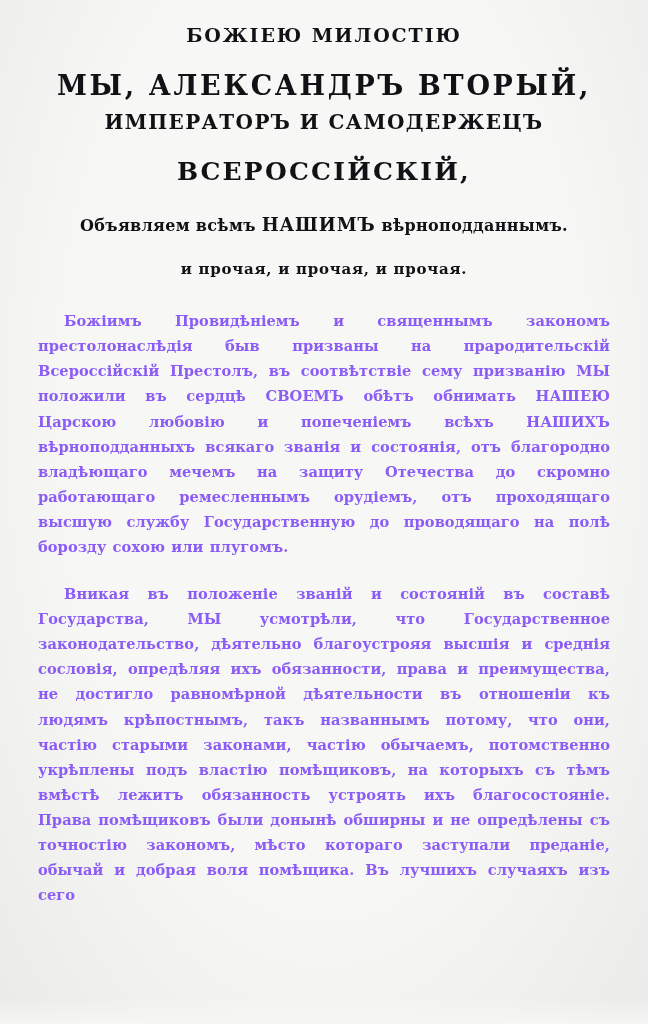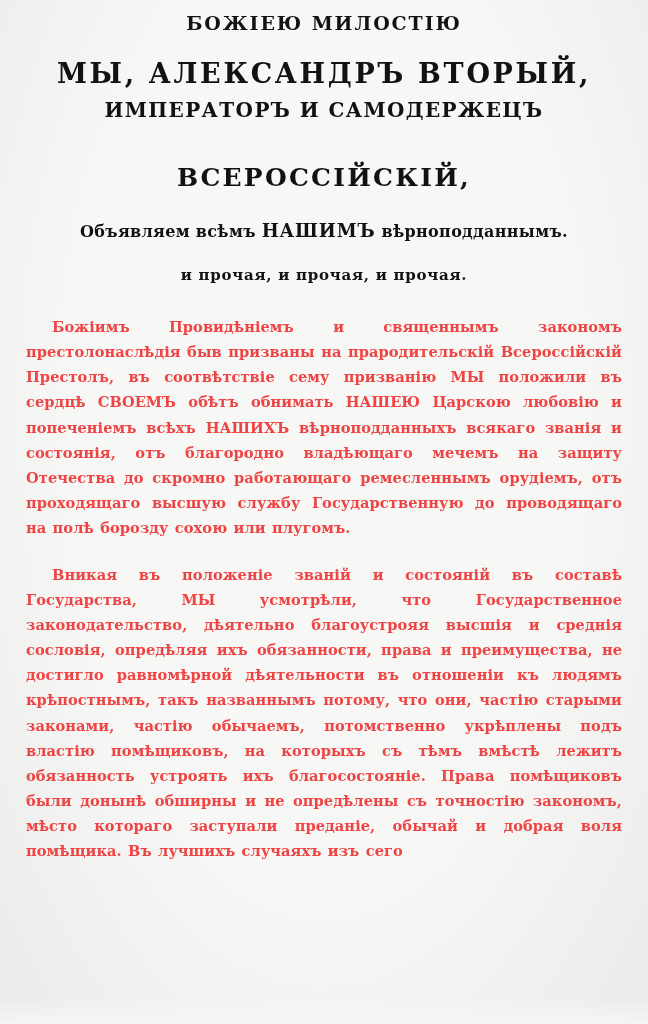--- a/index.html
+++ b/index.html
@@ -12,21 +12,21 @@
     height: 1024px;
     overflow: hidden;
     font-family: "Liberation Serif", serif;
     color: #15161a;
   }
   .page {
     position: relative;
     width: 648px;
     height: 1024px;
     background: #f7f7f5;
-    padding: 0;
+    padding: 12px;
     box-sizing: border-box;
   }
   
   .page:after {
     content: "";
     position: absolute;
     inset: 0;
     pointer-events: none;
     background:
       radial-gradient(ellipse at 50% 40%, rgba(255,255,255,0) 55%, rgba(120,120,120,0.10) 100%);
@@ -44,21 +44,21 @@
     font-family: "DejaVu Serif", serif;
     font-weight: bold;
     letter-spacing: 0.06em;
     color: #111216;
     line-height: 1.05;
     text-rendering: optimizeLegibility;
   }
   .t1 { font-size: 19px; margin-top: 6px; letter-spacing: 0.10em; }
   .t2 { font-size: 27px; margin-top: 26px; letter-spacing: 0.10em; }
   .t3 { font-size: 20px; margin-top: 12px; letter-spacing: 0.07em; }
-  .t4 { font-size: 25px; margin-top: 44px; letter-spacing: 0.09em; }
+  .t4 { font-size: 25px; margin-top: 26px; letter-spacing: 0.09em; }
   .t5 { font-size: 19px; margin-top: 26px; letter-spacing: 0.055em; }
   .t6 {
     font-size: 15px;
     margin-top: 28px;
     font-weight: bold;
     letter-spacing: 0.05em;
   }
   .t7 {
     font-size: 16px;
     margin-top: 30px;
@@ -72,21 +72,21 @@
   }
   p.para {
     font-family: "DejaVu Serif", serif;
     font-size: 14.6px;
     line-height: 1.72;
     text-align: justify;
     text-align-last: left;
     margin: 0 0 22px 0;
     letter-spacing: 0.005em;
     font-weight: bold;
-    color: #ef4444;
+    color: #8b5cf6;
     word-spacing: 0.08em;
   }
   p.para .indent { display: inline-block; width: 26px; }
   .fade-bottom {
     position: absolute;
     left: 0; right: 0; bottom: 0;
     height: 26px;
     background: linear-gradient(to bottom, rgba(247,247,245,0), rgba(247,247,245,0.85));
     z-index: 3;
     pointer-events: none;

